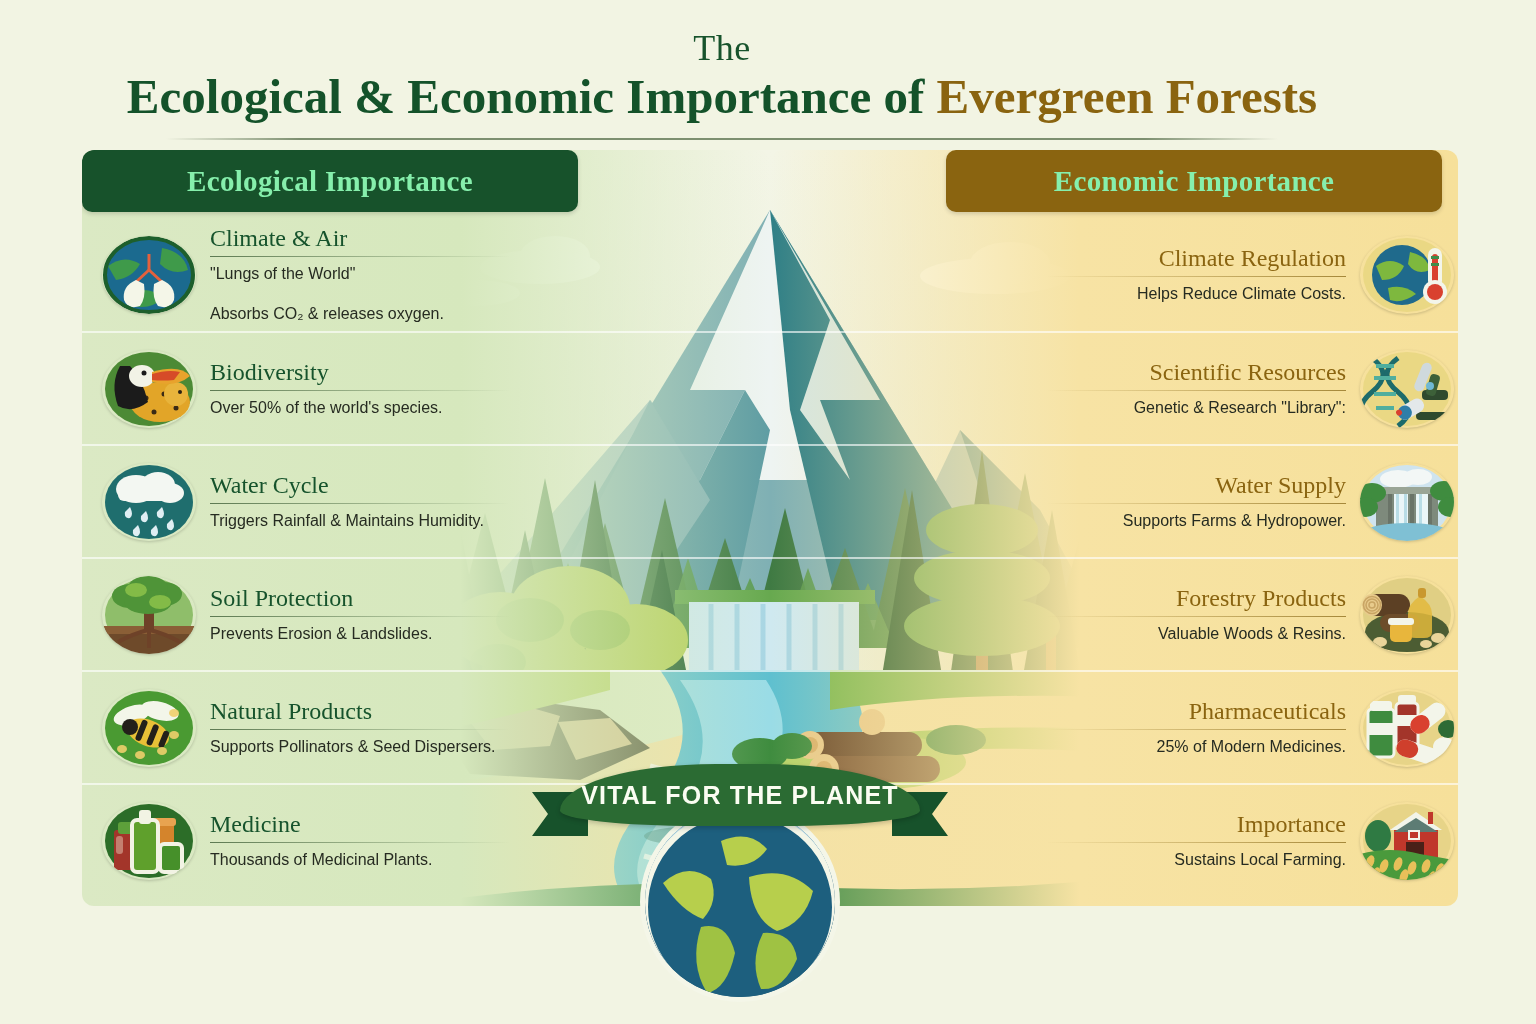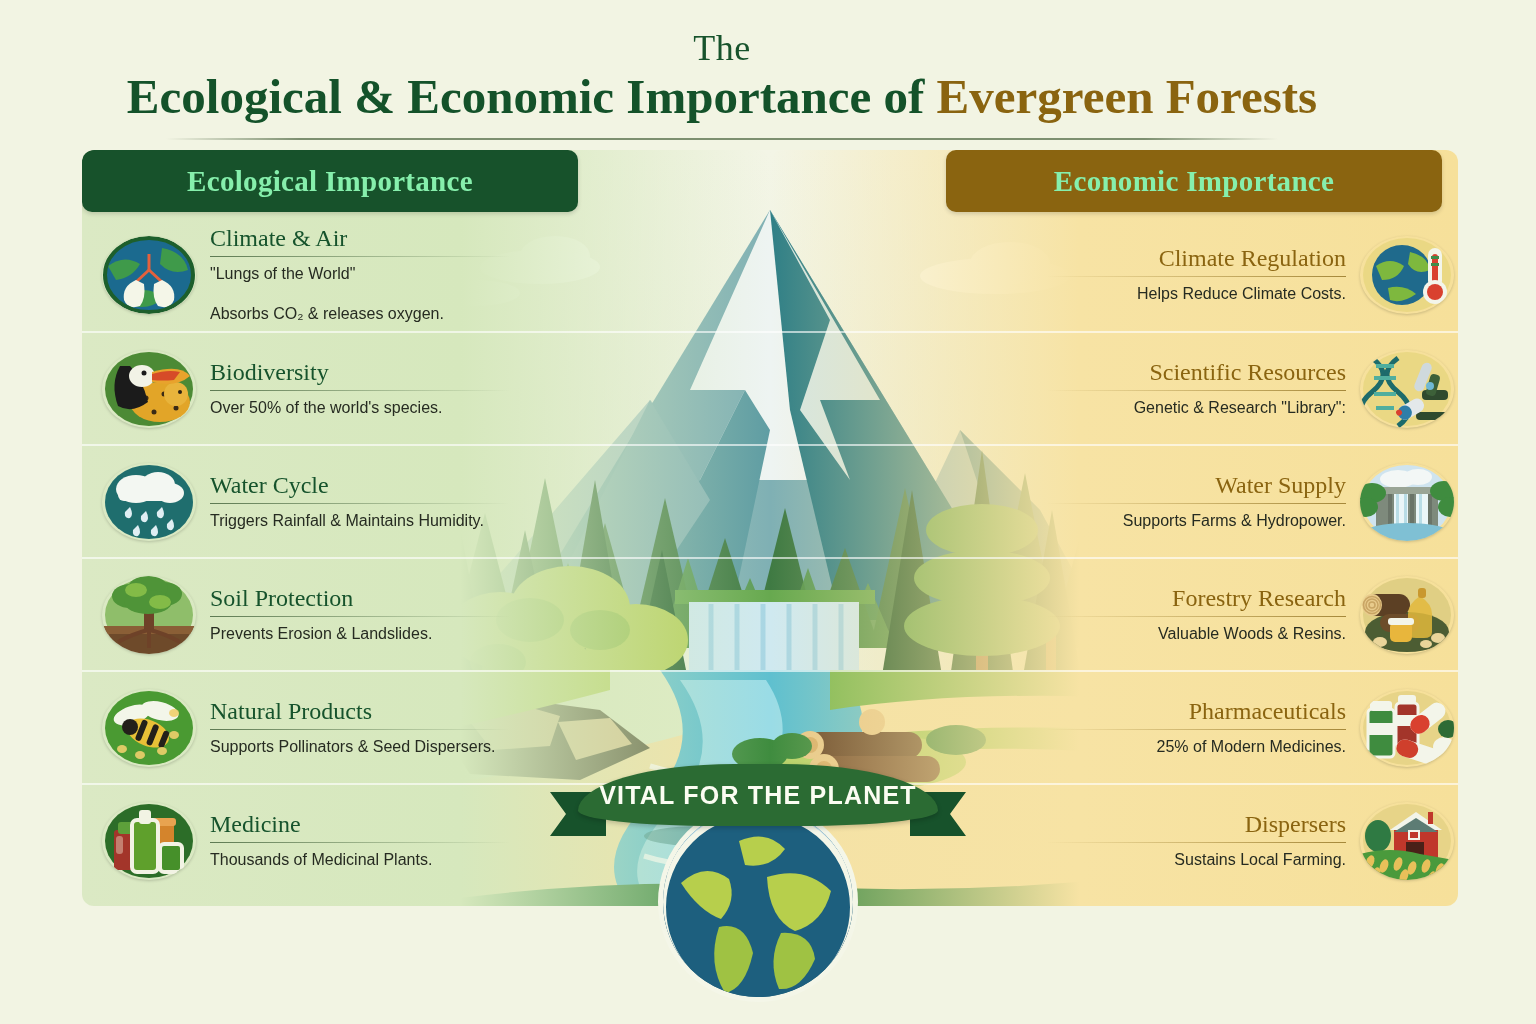--- a/index.html
+++ b/index.html
@@ -92,21 +92,21 @@
   }
   .row-left  .rule { background: linear-gradient(to right, #5d7a52, rgba(93,122,82,0)); }
   .row-right .rule { background: linear-gradient(to left,  #a5883a, rgba(165,136,58,0)); margin-left: auto; }
   .row-desc {
     font-family: "Liberation Sans", sans-serif; font-size: 16px;
     color: #262b21; line-height: 1.32; white-space: nowrap;
   }
   .row-desc.second { margin-top: 19px; }
 
   
-  #ribbon-wrap { position: absolute; left: 550px; top: 758px; width: 416px; height: 170px; }
+  #ribbon-wrap { position: absolute; left: 532px; top: 758px; width: 416px; height: 170px; }
   .rib-tail {
     position:absolute; top: 34px; width: 56px; height: 44px; background:#17522b;
   }
   .rib-tail.l { left: 0;  clip-path: polygon(0 0, 100% 0, 100% 100%, 0 100%, 16px 50%); }
   .rib-tail.r { right: 0; clip-path: polygon(0 0, 100% 0, calc(100% - 16px) 50%, 100% 100%, 0 100%); }
   #ribbon {
     position:absolute; left: 28px; top: 6px; width: 360px; height: 62px;
     background:#2b6b33; border-radius: 52% 52% 46% 46% / 90% 90% 30% 30%;
     display:flex; align-items:center; justify-content:center;
     box-shadow: 0 2px 5px rgba(0,0,0,.2);
@@ -573,21 +573,21 @@
           <rect x="30" y="46" width="22" height="20" rx="5" fill="#e8b63c"></rect>
           <rect x="28" y="42" width="26" height="7" rx="3" fill="#f3f5ea"></rect>
           <g fill="#ead59a">
               <ellipse cx="78" cy="62" rx="7" ry="5"></ellipse>
               <ellipse cx="20" cy="66" rx="7" ry="5"></ellipse>
               <ellipse cx="66" cy="68" rx="6" ry="4"></ellipse>
             </g>
         </svg>
       </div>
       <div class="txt">
-        <div class="row-title">Forestry Research</div>
+        <div class="row-title">Forestry Products</div>
         <div class="rule"></div>
         <div class="row-desc">Valuable Woods &amp; Resins.</div>
       </div>
     </div>
 
     <div class="row row-right">
       <div class="icon-badge">
         <svg width="94" height="78" viewBox="0 0 94 78">
           <ellipse cx="47" cy="39" rx="44" ry="37" fill="#e7d488"></ellipse>
           <rect x="8" y="20" width="26" height="48" rx="4" fill="#3f8c3f" stroke="#f3f5ea" stroke-width="3"></rect>
@@ -635,21 +635,21 @@
             <ellipse cx="52" cy="66" rx="4" ry="7" transform="rotate(20 52 66)"></ellipse>
             <ellipse cx="66" cy="64" rx="4" ry="7" transform="rotate(20 66 64)"></ellipse>
             <ellipse cx="80" cy="68" rx="4" ry="7" transform="rotate(20 80 68)"></ellipse>
             <ellipse cx="16" cy="72" rx="4" ry="7" transform="rotate(20 16 72)"></ellipse>
             <ellipse cx="44" cy="74" rx="4" ry="7" transform="rotate(20 44 74)"></ellipse>
             <ellipse cx="72" cy="76" rx="4" ry="7" transform="rotate(20 72 76)"></ellipse>
           </g>
         </svg>
       </div>
       <div class="txt">
-        <div class="row-title">Dispersers</div>
+        <div class="row-title">Importance</div>
         <div class="rule"></div>
         <div class="row-desc">Sustains Local Farming.</div>
       </div>
     </div>
 
   </div>
 </div>
 
 <div id="ribbon-wrap">
   <div class="rib-tail l"></div>

